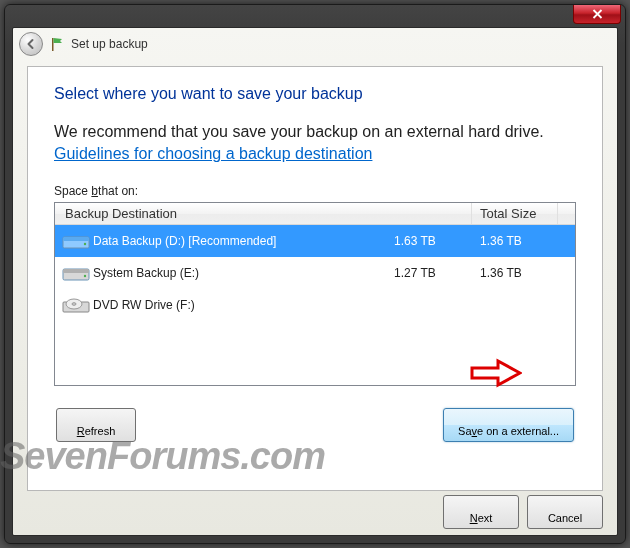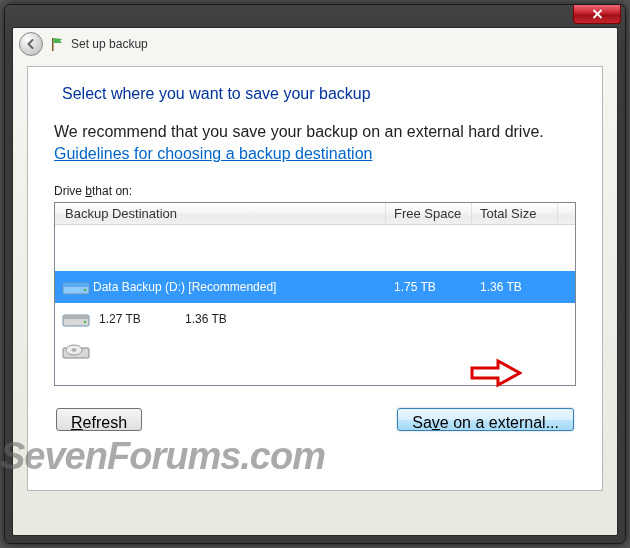--- a/index.html
+++ b/index.html
@@ -63,21 +63,21 @@
   .wizard-body {
     position: absolute;
     left: 14px; right: 14px; top: 38px; bottom: 44px;
     background: #fff;
     border: 1px solid #b8b8b8;
   }
   .content { padding: 18px 26px 0 26px; }
   .h1 {
     color: #003399;
     font-size: 16px;
-    margin: 0 0 18px 8px;
+    margin: 0 0 18px 0;
     font-weight: normal;
   }
   .rec { color: #222; font-size: 16px; margin: 0 0 18px 0; line-height: 1.4; }
   .link { color: #0066cc; text-decoration: underline; cursor: pointer; }
   .savelabel { color: #222; font-size: 12px; margin: 0 0 4px 0; }
   .savelabel .ul { text-decoration: underline; }
   .listbox {
     border: 1px solid #828790;
     height: 184px;
     background: #fff;
@@ -88,21 +88,21 @@
     border-bottom: 1px solid #d8d8d8;
     display: flex;
     font-size: 13px;
     color: #333;
   }
   .col { display: flex; align-items: center; padding: 0 8px; border-right: 1px solid #e0e0e0; }
   .col-dest { flex: 1; padding-left: 10px; }
   .col-free { width: 86px; }
   .col-size { width: 86px; }
   .col-scroll { width: 17px; border-right: none; }
-  .rows { height: 160px; overflow: hidden; margin-top: 46px; }
+  .rows { height: 160px; overflow: hidden; }
   .row {
     height: 32px;
     display: flex;
     align-items: center;
     font-size: 12px;
     color: #222;
   }
   .row.sel { background: #3399ff; color: #fff; }
   .row .ricon { width: 36px; display:flex; justify-content:center; padding-left: 6px; }
   .row .rname { flex: 1; padding-left: 2px; }
@@ -113,26 +113,26 @@
   .btnrow {
     margin-top: 22px;
     display: flex;
     justify-content: space-between;
     align-items: center;
     padding: 0 2px;
   }
   .winbtn {
     min-width: 80px;
     height: 23px;
-    padding: 5px 14px;
+    padding: 16px 14px;
     border: 1px solid #707070;
     border-radius: 3px;
     background: linear-gradient(to bottom, #f5f5f5, #e0e0e0);
     font-family: inherit;
-    font-size: 16px;
+    font-size: 11px;
     cursor: pointer;
   }
   .winbtn.hover {
     border: 1px solid #3c7fb1;
     background: linear-gradient(to bottom, #eaf6fd, #d9f0fc 50%, #bee6fd 51%, #a7d9f5);
     box-shadow: 0 0 2px rgba(60,127,177,0.5);
   }
   .winbtn .ul { text-decoration: underline; }
   .cmd-area {
     position: absolute;
@@ -192,82 +192,89 @@
       <span class="header-title">Set up backup</span>
     </div>
 
     <div class="wizard-body">
       <div class="content">
         <h1 class="h1">Select where you want to save your backup</h1>
         <p class="rec">
           <span>We recommend that you save your backup on an external hard drive. </span><a class="link">Guidelines for choosing a backup destination</a>
         </p>
         <p class="savelabel">
-          <span>Drive </span><span class="ul">b</span><span>that on:</span>
+          <span>Space </span><span class="ul">b</span><span>that on:</span>
         </p>
 
         <div class="listbox">
           <div class="listhdr">
             <div class="col col-dest">Backup Destination</div>
-            <div class="col col-free">Free Space</div>
             <div class="col col-size">Total Size</div>
             <div class="col col-scroll"></div>
           </div>
           <div class="rows" id="rows">
               <div class="row sel">
     <div class="ricon">
                   <svg class="drive-icon" viewBox="0 0 28 18">
     <rect x="1" y="5" width="26" height="11" rx="1.5" fill="#8fcaff" stroke="#6a93b5"></rect>
     <rect x="1" y="5" width="26" height="4" rx="1.5" fill="#5aaaf0"></rect>
     <circle cx="23" cy="12" r="1.2" fill="#4caf50"></circle>
   </svg>
                 </div>
     <div class="rname">Data Backup (D:) [Recommended]</div>
-    <div class="rfree">1.75 TB</div>
+    <div class="rfree">1.63 TB</div>
     <div class="rsize">1.36 TB</div>
     <div class="rscroll"></div>
               </div>
               <div class="row">
     <div class="ricon">
                   <svg class="drive-icon" viewBox="0 0 28 18">
     <rect x="1" y="5" width="26" height="11" rx="1.5" fill="#d8d8d8" stroke="#6a93b5"></rect>
     <rect x="1" y="5" width="26" height="4" rx="1.5" fill="#b0b0b0"></rect>
     <circle cx="23" cy="12" r="1.2" fill="#4caf50"></circle>
   </svg>
                 </div>
+    <div class="rname">System Backup (E:)</div>
     <div class="rfree">1.27 TB</div>
     <div class="rsize">1.36 TB</div>
     <div class="rscroll"></div>
               </div>
               <div class="row">
     <div class="ricon">
                   <svg class="drive-icon" viewBox="0 0 28 18">
       <rect x="1" y="6" width="26" height="10" rx="1" fill="#d8d8d8" stroke="#888"></rect>
       <ellipse cx="12" cy="8" rx="8" ry="5" fill="#eee" stroke="#999"></ellipse>
       <ellipse cx="12" cy="8" rx="2" ry="1.3" fill="#ccc" stroke="#999"></ellipse>
     </svg>
                 </div>
+    <div class="rname">DVD RW Drive (F:)</div>
     <div class="rfree"></div>
     <div class="rsize"></div>
     <div class="rscroll"></div>
               </div>
             </div>
         </div>
 
         <div class="btnrow">
           <button class="winbtn">
             <span class="ul">R</span><span>efresh</span>
           </button>
           <button class="winbtn hover">
             <span>Sa</span><span class="ul">v</span><span>e on a external...</span>
           </button>
         </div>
       </div>
     </div>
 
+    <div class="cmd-area">
+      <button class="winbtn" style="min-width:76px">
+        <span class="ul">N</span><span>ext</span>
+      </button>
+      <button class="winbtn" style="min-width:76px">Cancel</button>
+    </div>
 
   </div>
 </div>
 
 <div class="arrow-annot">
   <svg viewBox="0 0 52 30" width="52" height="30">
     <path d="M2 10 L28 10 L28 3 L50 15 L28 27 L28 20 L2 20 Z" fill="none" stroke="#d00" stroke-width="3" stroke-linejoin="miter"></path>
   </svg>
 </div>
 

